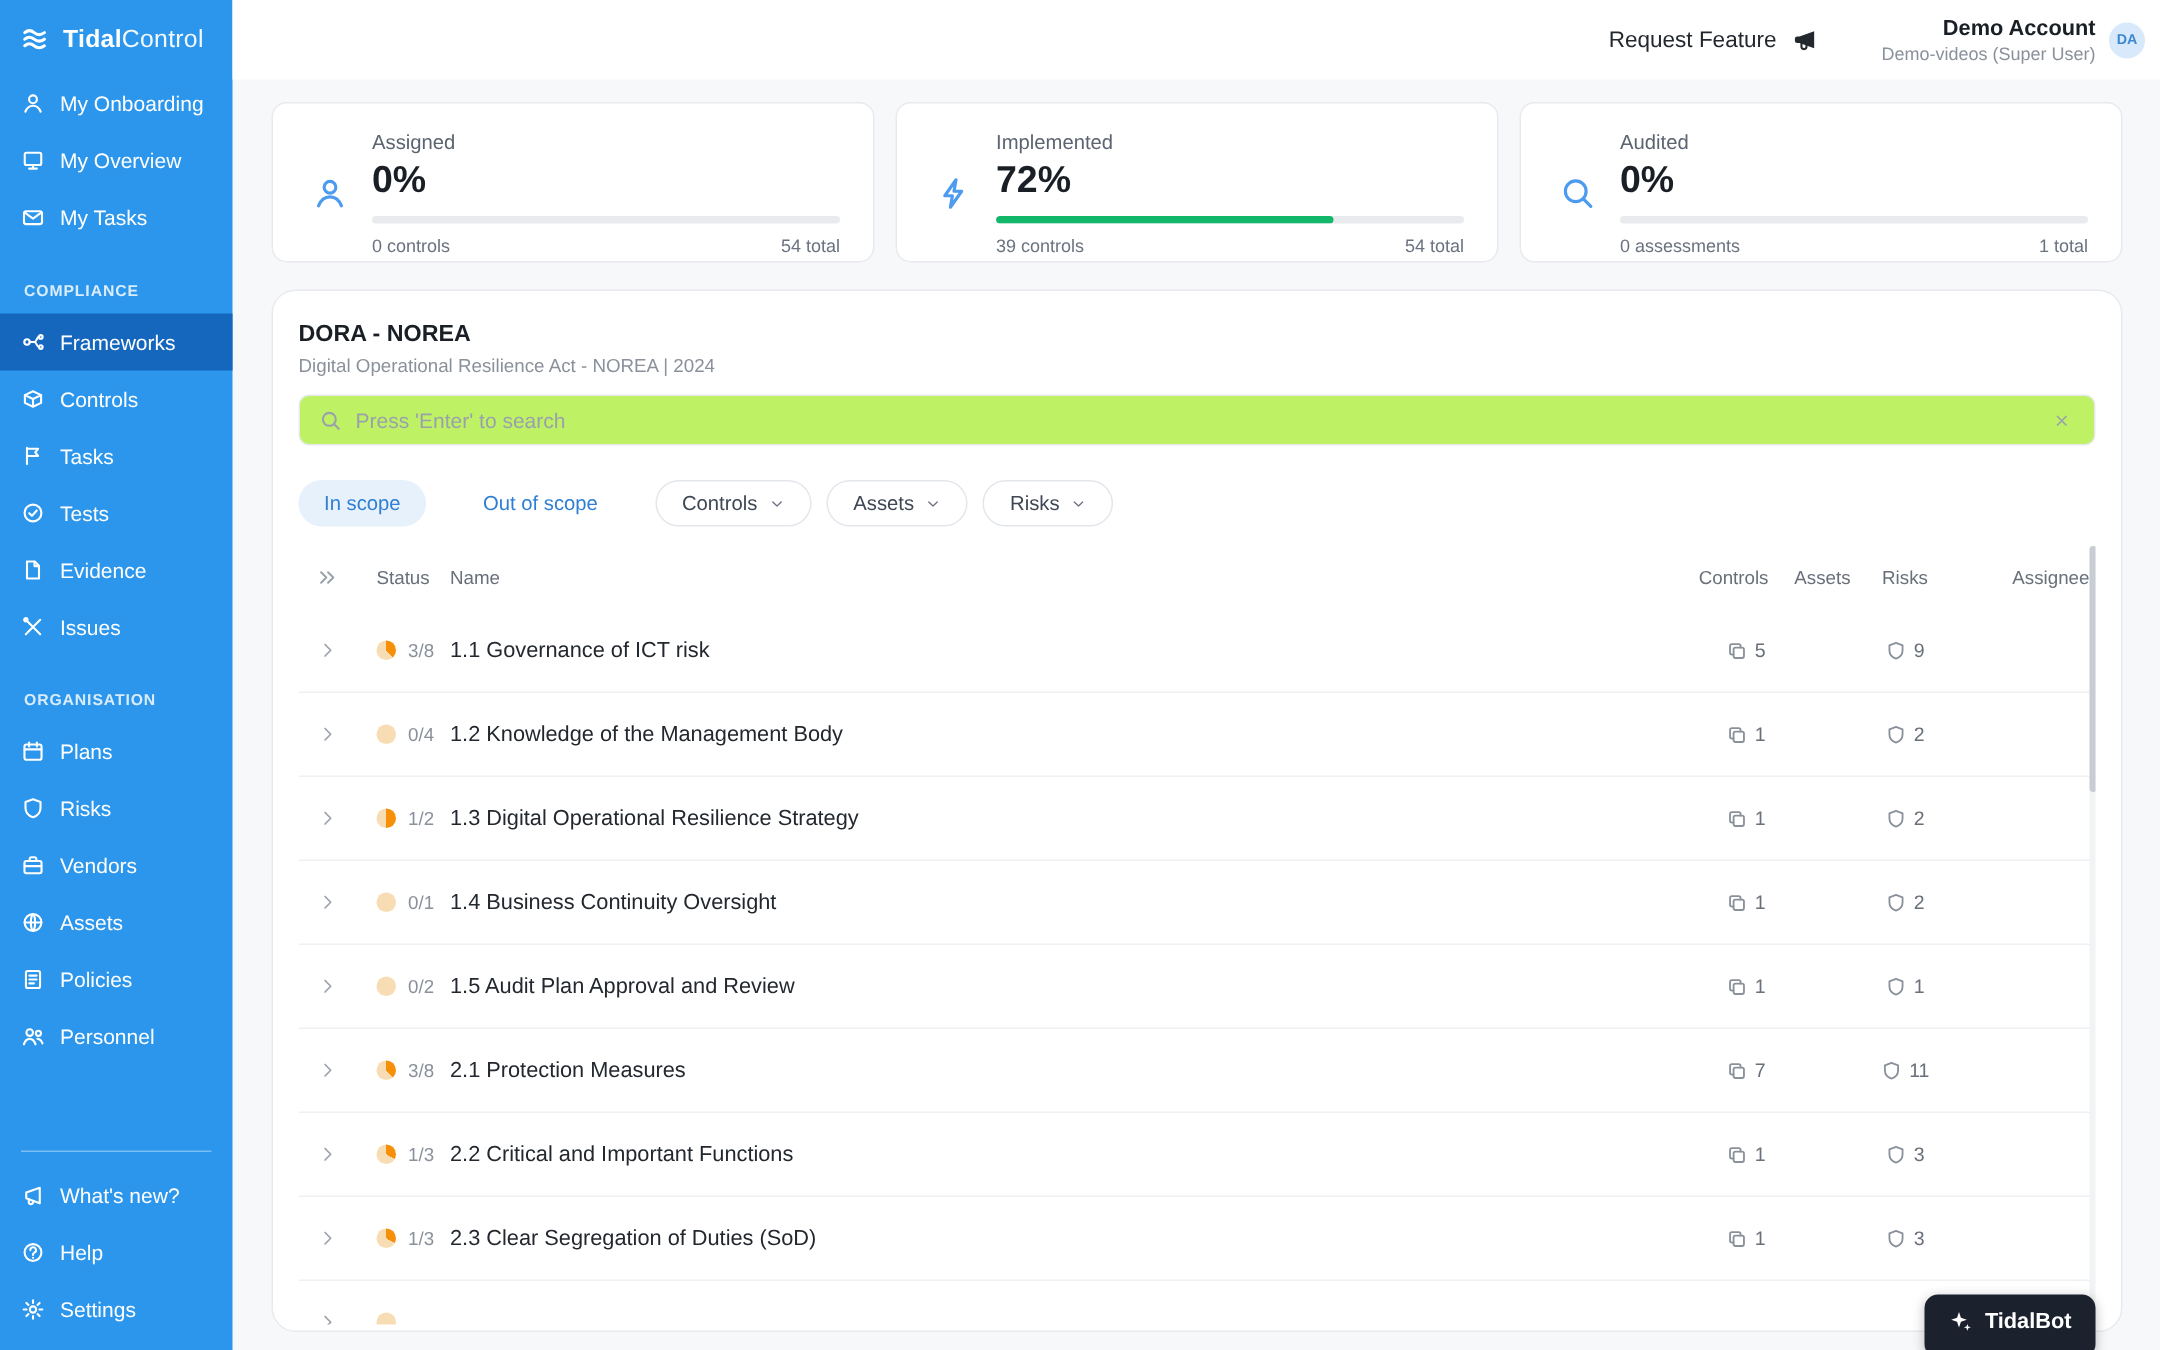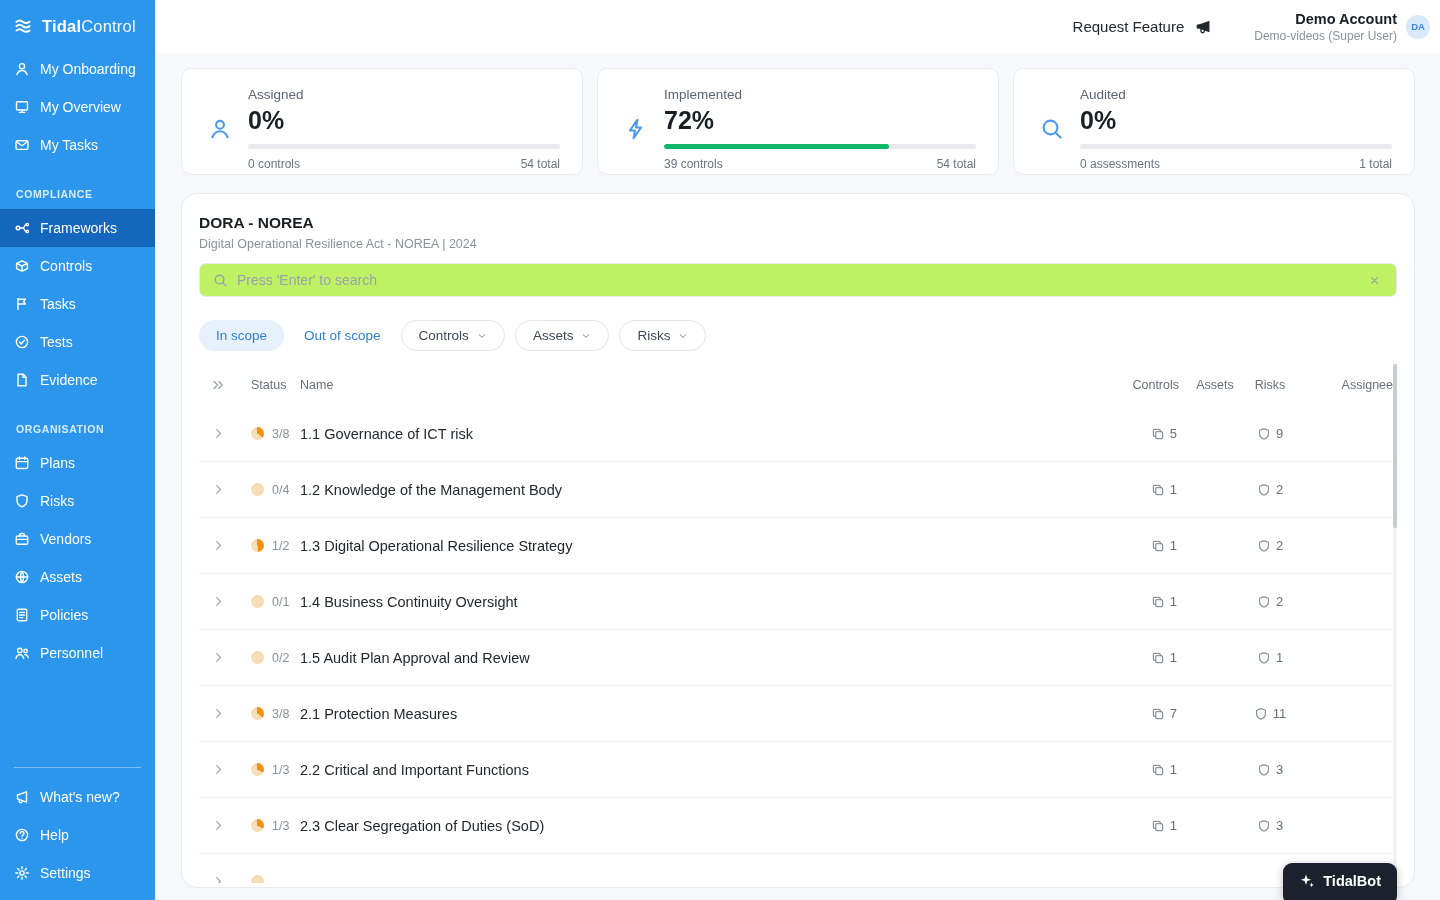--- a/index.html
+++ b/index.html
@@ -49,21 +49,21 @@
   .framework-card{background:#fff;border:1px solid var(--border);border-radius:16px;height:695px;padding:20px 17px 0;overflow:hidden;position:relative}
   .fw-title{font-size:15.5px;font-weight:700;color:var(--text-dark)}
   .fw-subtitle{font-size:12.5px;color:#8A919B;margin-top:5px}
   .searchbar{margin-top:12px;height:34px;border:1px solid #E7E9EC;border-radius:7px;background:#bef264;display:flex;align-items:center;padding:0 13px;gap:9px}
   .searchbar .s-icon{width:15px;height:15px;color:#9AA1AB}
   .searchbar input{flex:1;border:none;outline:none;font-size:14px;color:#333;font-family:inherit;background:transparent}
   .searchbar input::placeholder{color:#9AA1AB}
   .clear-btn{border:none;background:transparent;cursor:pointer;display:flex;padding:2px}
   .clear-btn .icon{width:13px;height:13px;color:#9AA1AB}
 
-  .filters{margin-top:23px;display:flex;align-items:center;gap:10px}
+  .filters{margin-top:23px;display:flex;align-items:center;gap:28px}
   .chip{height:31px;border-radius:16px;padding:0 17px;font-size:13.5px;display:inline-flex;align-items:center;gap:8px;border:none;background:transparent;font-family:inherit;cursor:pointer;white-space:nowrap}
   .chip-active{background:var(--accent-bg);color:var(--accent);font-weight:500}
   .chip-link{color:var(--accent);font-weight:500;padding:0 10px}
   .chip-outline{border:1px solid #E3E6EA;background:#fff;color:#3E4753}
   .chip-outline .icon{width:10px;height:10px;color:#6B7280}
 
   
   .table-area{margin-top:13px;height:519px;overflow:hidden;position:relative}
   .thead,.trow{display:grid;grid-template-columns:38px 60px 1fr 62px 52px 58px 98px;align-items:center}
   .thead{height:42px;font-size:12.5px;color:#697079;font-weight:500}
@@ -182,20 +182,29 @@
             <span>Tests</span>
           </div>
           <div class="side-item">
             <span class="icon ">
               <svg viewBox="0 0 16 16" fill="none" stroke="currentColor" stroke-width="1.4" stroke-linecap="round" stroke-linejoin="round">
                 <path d="M4 2.3h5.2L12 5.1v8.6H4z"></path>
                 <path d="M9 2.5v2.9h3"></path>
               </svg>
             </span>
             <span>Evidence</span>
+          </div>
+          <div class="side-item">
+            <span class="icon ">
+              <svg viewBox="0 0 16 16" fill="none" stroke="currentColor" stroke-width="1.4" stroke-linecap="round" stroke-linejoin="round">
+                <path d="m3.2 3.2 9.6 9.6M12.8 3.2 3.2 12.8"></path>
+                <circle cx="3.2" cy="3.2" r="1.1"></circle>
+              </svg>
+            </span>
+            <span>Issues</span>
           </div>
         </div>
         <div>
           <div class="side-section-title">ORGANISATION</div>
           <div class="side-item">
             <span class="icon ">
               <svg viewBox="0 0 16 16" fill="none" stroke="currentColor" stroke-width="1.4" stroke-linecap="round" stroke-linejoin="round">
                 <rect x="2.3" y="3.3" width="11.4" height="10.2" rx="1.4"></rect>
                 <path d="M2.5 6.6h11M5.4 2v2.6M10.6 2v2.6"></path>
               </svg>

